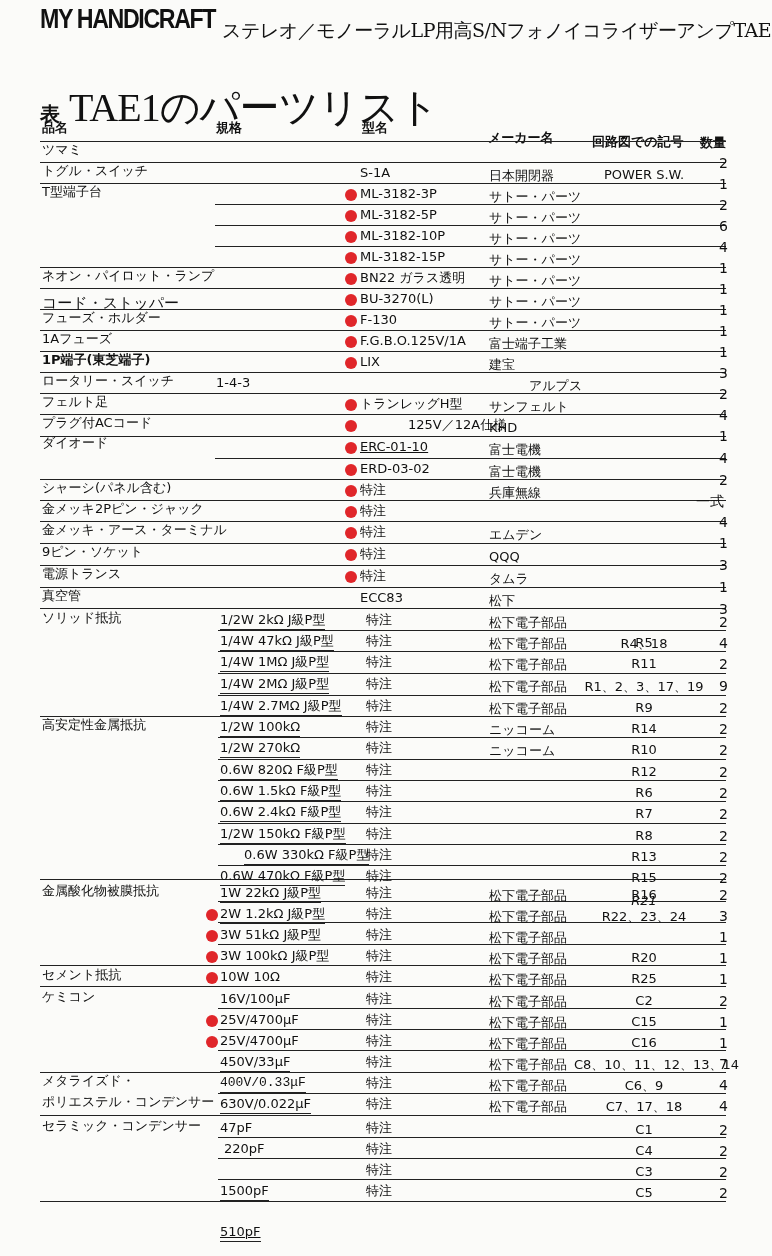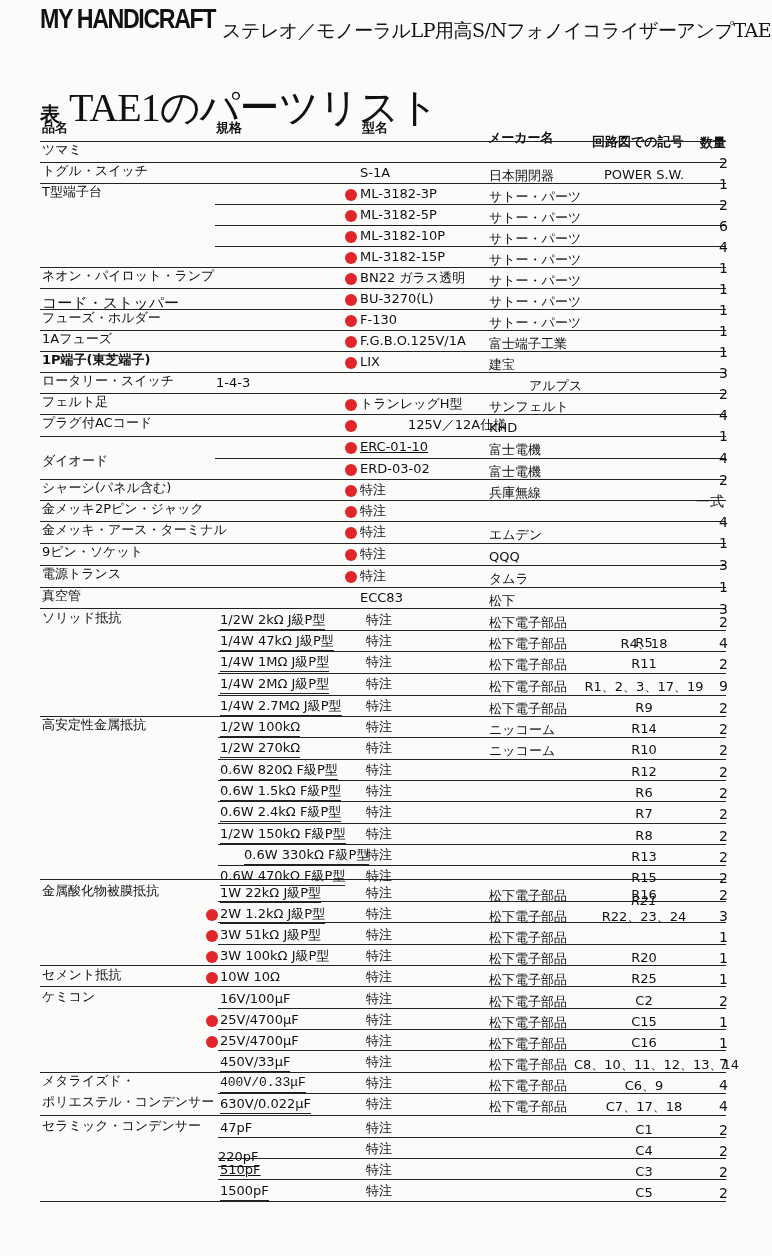--- a/index.html
+++ b/index.html
@@ -162,21 +162,21 @@
     <div class="cell" style="left:42px;top:394px;font-size:13px;">フェルト足</div>
     <div class="dot" style="left:345px;top:399px;background:#e0262a;"></div>
     <div class="cell" style="left:360px;top:396px;">トランレッグH型</div>
     <div class="cell" style="left:489px;top:399px;">サンフェルト</div>
     <div class="qty" style="left:698px;top:407px;">4</div>
     <div class="cell" style="left:42px;top:415px;font-size:13px;">プラグ付ACコード</div>
     <div class="dot" style="left:345px;top:420px;background:#e0262a;"></div>
     <div class="cell" style="left:360px;top:417px;margin-left:48px;">125V／12A仕様</div>
     <div class="cell" style="left:489px;top:420px;">KHD</div>
     <div class="qty" style="left:698px;top:428px;">1</div>
-    <div class="cell" style="left:42px;top:453px;font-size:13px;text-align:right;">ダイオード</div>
+    <div class="cell" style="left:42px;top:435px;font-size:13px;text-align:right;">ダイオード</div>
     <div class="dot" style="left:345px;top:442px;background:#e0262a;"></div>
     <div class="cell" style="left:360px;top:439px;text-decoration:underline;">ERC-01-10</div>
     <div class="cell" style="left:489px;top:442px;">富士電機</div>
     <div class="qty" style="left:698px;top:450px;">4</div>
     <div class="dot" style="left:345px;top:464px;background:#e0262a;"></div>
     <div class="cell" style="left:360px;top:461px;">ERD-03-02</div>
     <div class="cell" style="left:489px;top:464px;">富士電機</div>
     <div class="qty" style="left:698px;top:472px;">2</div>
     <div class="cell" style="left:42px;top:480px;font-size:13px;">シャーシ(パネル含む)</div>
     <div class="dot" style="left:345px;top:485px;background:#e0262a;"></div>
@@ -331,25 +331,25 @@
     <div class="cell spec-u" style="left:220px;top:1096px;">630V/0.022μF</div>
     <div class="cell" style="left:366px;top:1096px;">特注</div>
     <div class="cell" style="left:489px;top:1099px;">松下電子部品</div>
     <div class="sym" style="left:574px;top:1098px;">C7、17、18</div>
     <div class="qty" style="left:698px;top:1098px;">4</div>
     <div class="cell" style="left:42px;top:1118px;font-size:13px;">セラミック・コンデンサー</div>
     <div class="cell spec-u" style="left:220px;top:1120px;">47pF</div>
     <div class="cell" style="left:366px;top:1120px;">特注</div>
     <div class="sym" style="left:574px;top:1122px;">C1</div>
     <div class="qty" style="left:698px;top:1122px;">2</div>
-    <div class="cell spec-u" style="left:218px;top:1141px;margin-top:8px;">220pF</div>
+    <div class="cell spec-u" style="left:224px;top:1141px;">220pF</div>
     <div class="cell" style="left:366px;top:1141px;">特注</div>
     <div class="sym" style="left:574px;top:1143px;">C4</div>
     <div class="qty" style="left:698px;top:1143px;">2</div>
-    <div class="cell spec-u" style="left:220px;top:1162px;text-decoration:underline;">510pF</div>
+    <div class="cell spec-u" style="left:220px;top:1224px;text-decoration:underline;">510pF</div>
     <div class="cell" style="left:366px;top:1162px;">特注</div>
     <div class="sym" style="left:574px;top:1164px;">C3</div>
     <div class="qty" style="left:698px;top:1164px;">2</div>
     <div class="cell spec-u" style="left:220px;top:1183px;">1500pF</div>
     <div class="cell" style="left:366px;top:1183px;">特注</div>
     <div class="sym" style="left:574px;top:1185px;">C5</div>
     <div class="qty" style="left:698px;top:1185px;">2</div>
   </div>
 
 </body></html>

